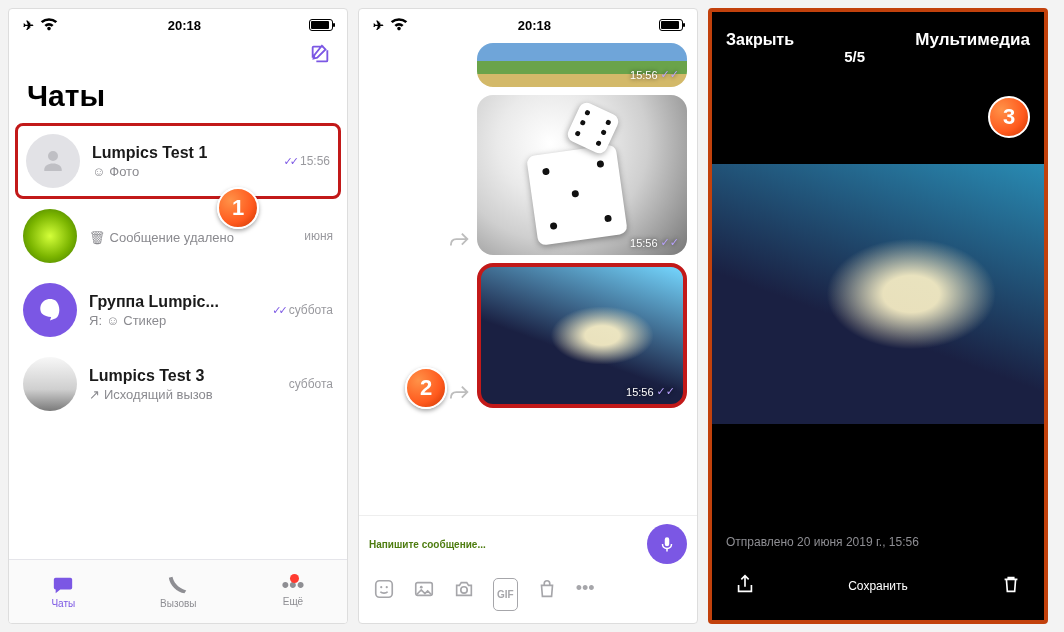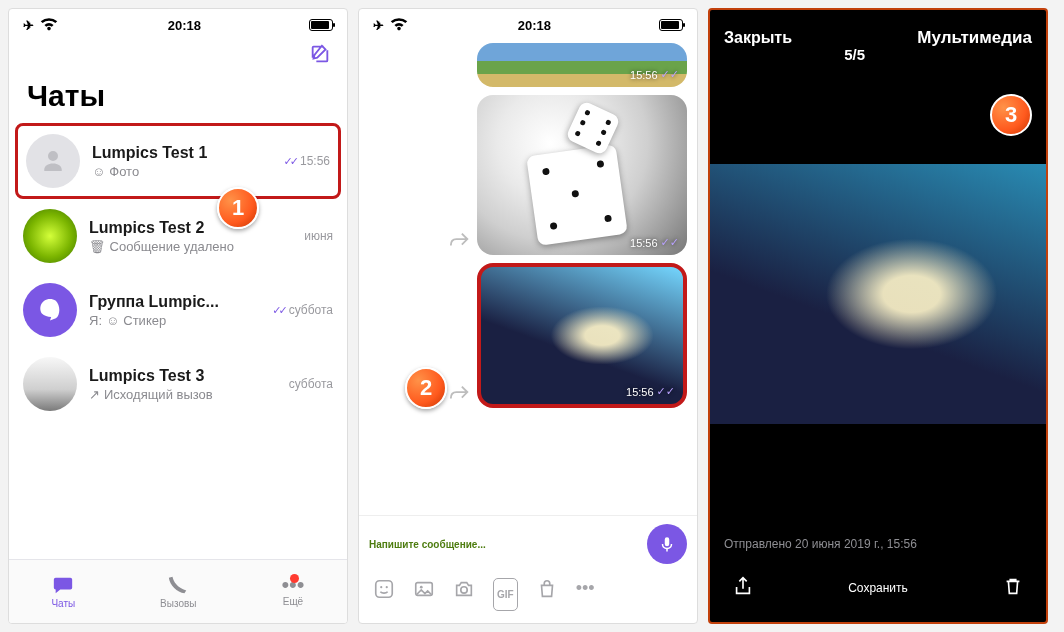--- a/index.html
+++ b/index.html
@@ -1,18 +1,18 @@
 <!DOCTYPE html>
 <html><head>
 <meta charset="utf-8">
 <style>
   * { box-sizing: border-box; margin: 0; padding: 0; font-family: -apple-system, BlinkMacSystemFont, "Segoe UI", Arial, sans-serif; }
   body { width: 1064px; height: 632px; display: flex; gap: 10px; background: #f3f3f3; padding: 8px; }
   .phone { width: 340px; height: 616px; background: #fff; border-radius: 4px; display: flex; flex-direction: column; position: relative; overflow: hidden; border: 1px solid #ddd; }
-  .phone.p3 { background: #000; color: #fff; border: 2px solid #c2410c; }
+  .phone.p3 { background: #000; color: #fff; border: 4px solid #c2410c; }
 
   
   .status { display: flex; align-items: center; justify-content: space-between; height: 28px; padding: 4px 14px 0; font-size: 13px; font-weight: 600; }
   .status .left, .status .right { display: flex; align-items: center; gap: 4px; }
   .battery { width: 24px; height: 12px; border: 1.5px solid #000; border-radius: 3px; position: relative; }
   .battery::after { content: ""; position: absolute; right: -3px; top: 3px; width: 2px; height: 4px; background: #000; border-radius: 1px; }
   .battery .fill { position: absolute; left: 1px; top: 1px; bottom: 1px; width: 18px; background: #000; border-radius: 1px; }
   .p3 .status { height: 46px; color: #fff; padding-top: 10px; }
   .p3 .status .right { font-weight: 700; font-size: 17px; }
   .p3 .status .center { font-size: 15px; margin-top: 32px; }
@@ -129,21 +129,20 @@
       <span class="dblcheck">✓✓</span>
       <span>15:56</span>
     </div>
   </div>
 
   <div class="badge" style="left:208px; top:178px;">1</div>
 
   <div class="chatrow">
     <div class="avatar lime"></div>
     <div class="chatbody">
-      <div class="chatname">Lumpics Test 2</div>
       <div class="chatprev">
         <span>🗑</span>
         <span>Сообщение удалено</span>
       </div>
     </div>
     <div class="chatmeta">
         <span>июня</span>
       </div>
   </div>
 

